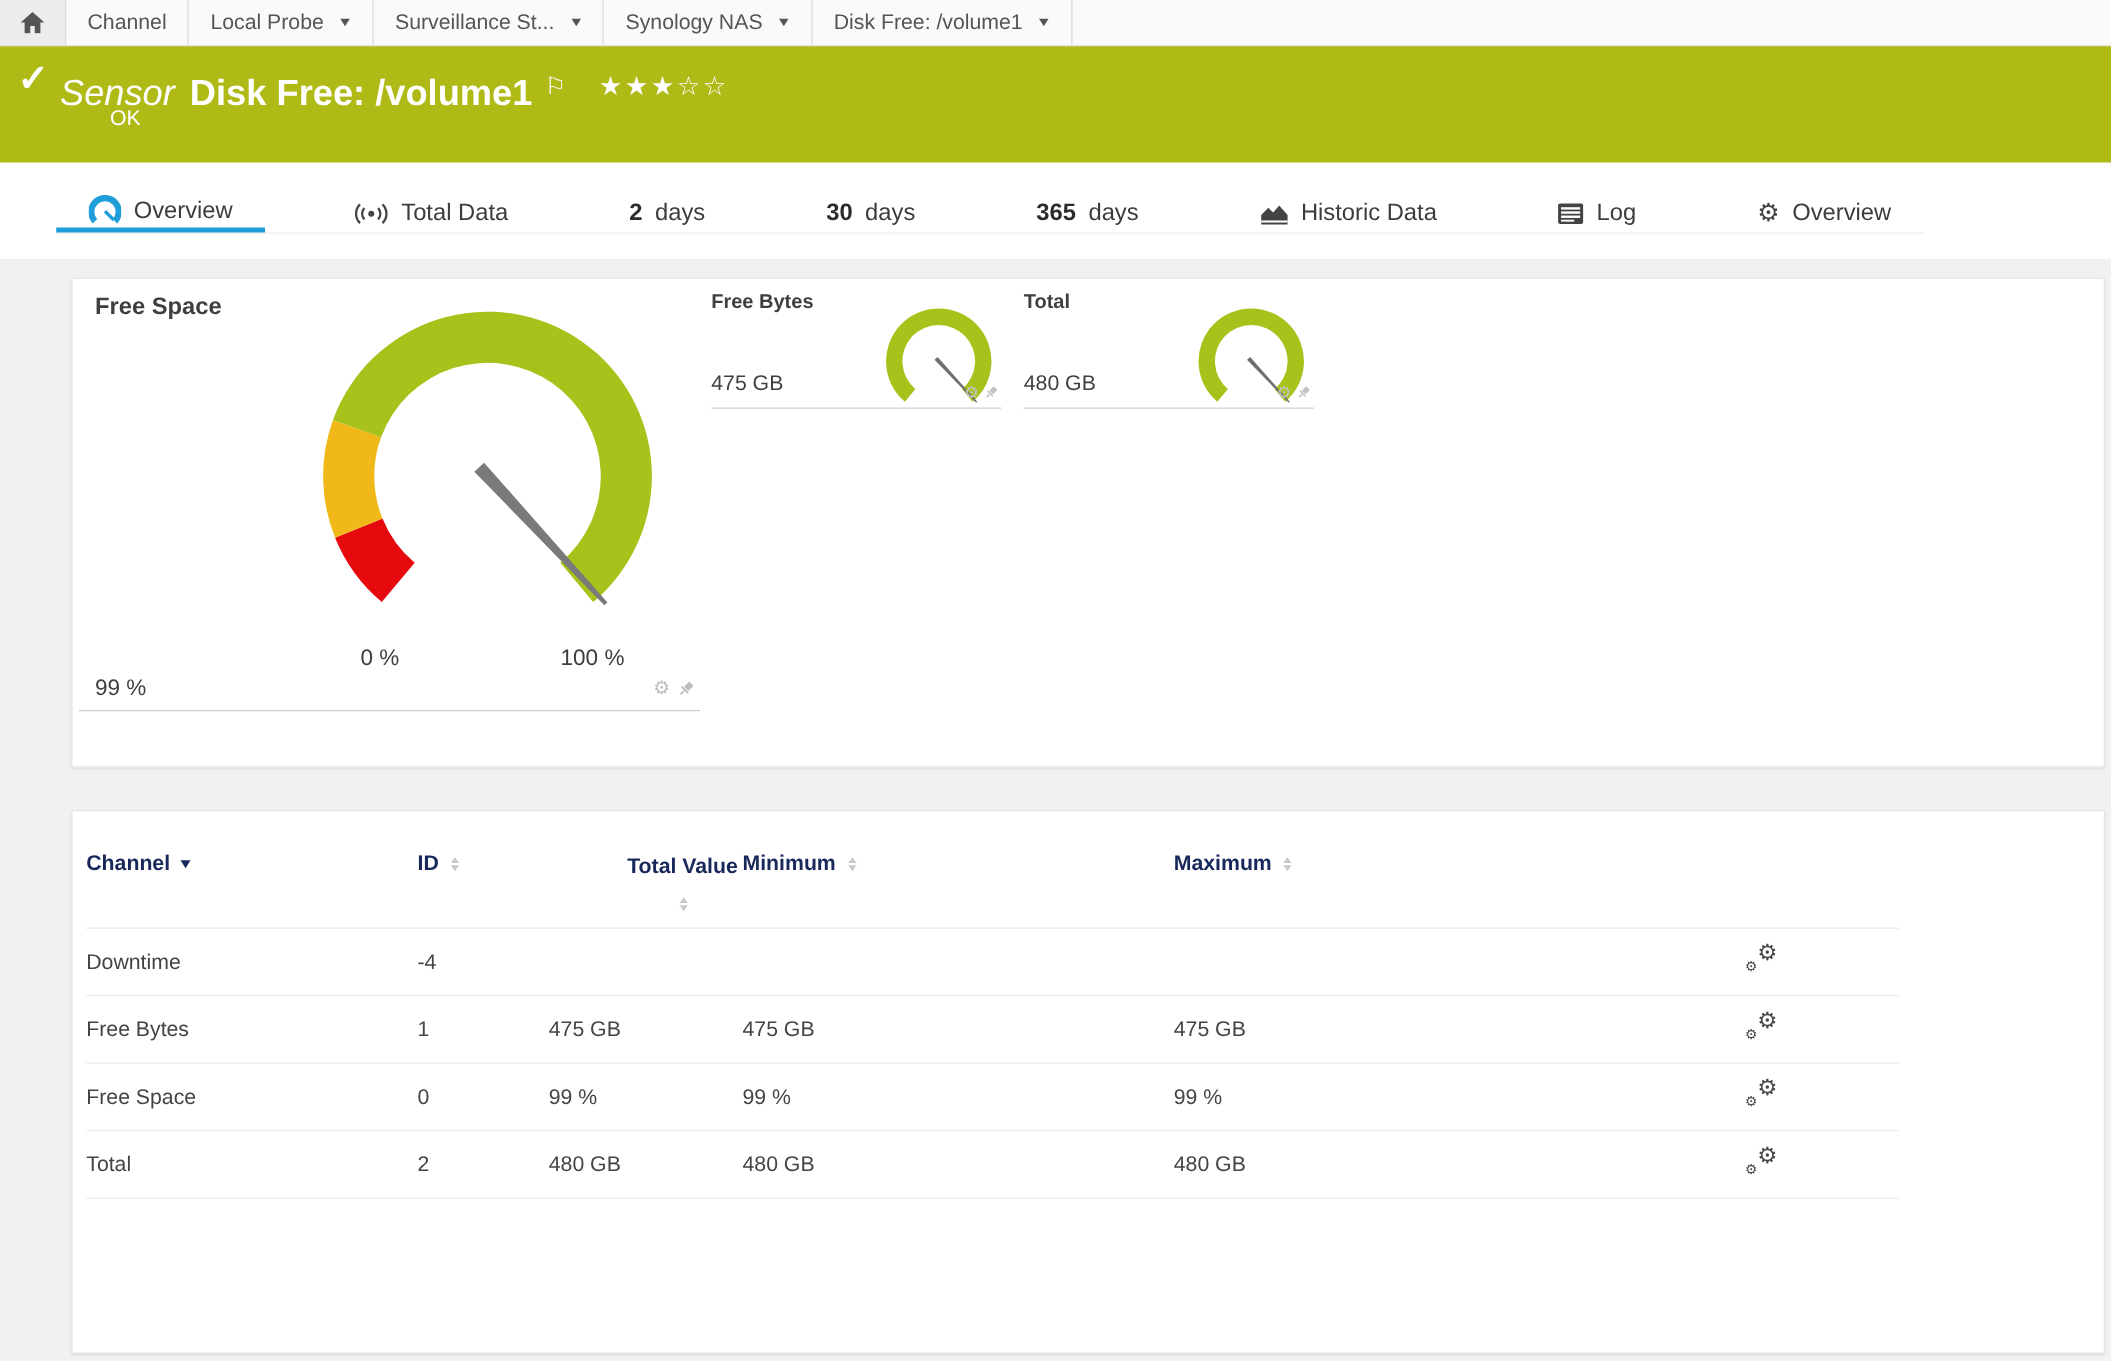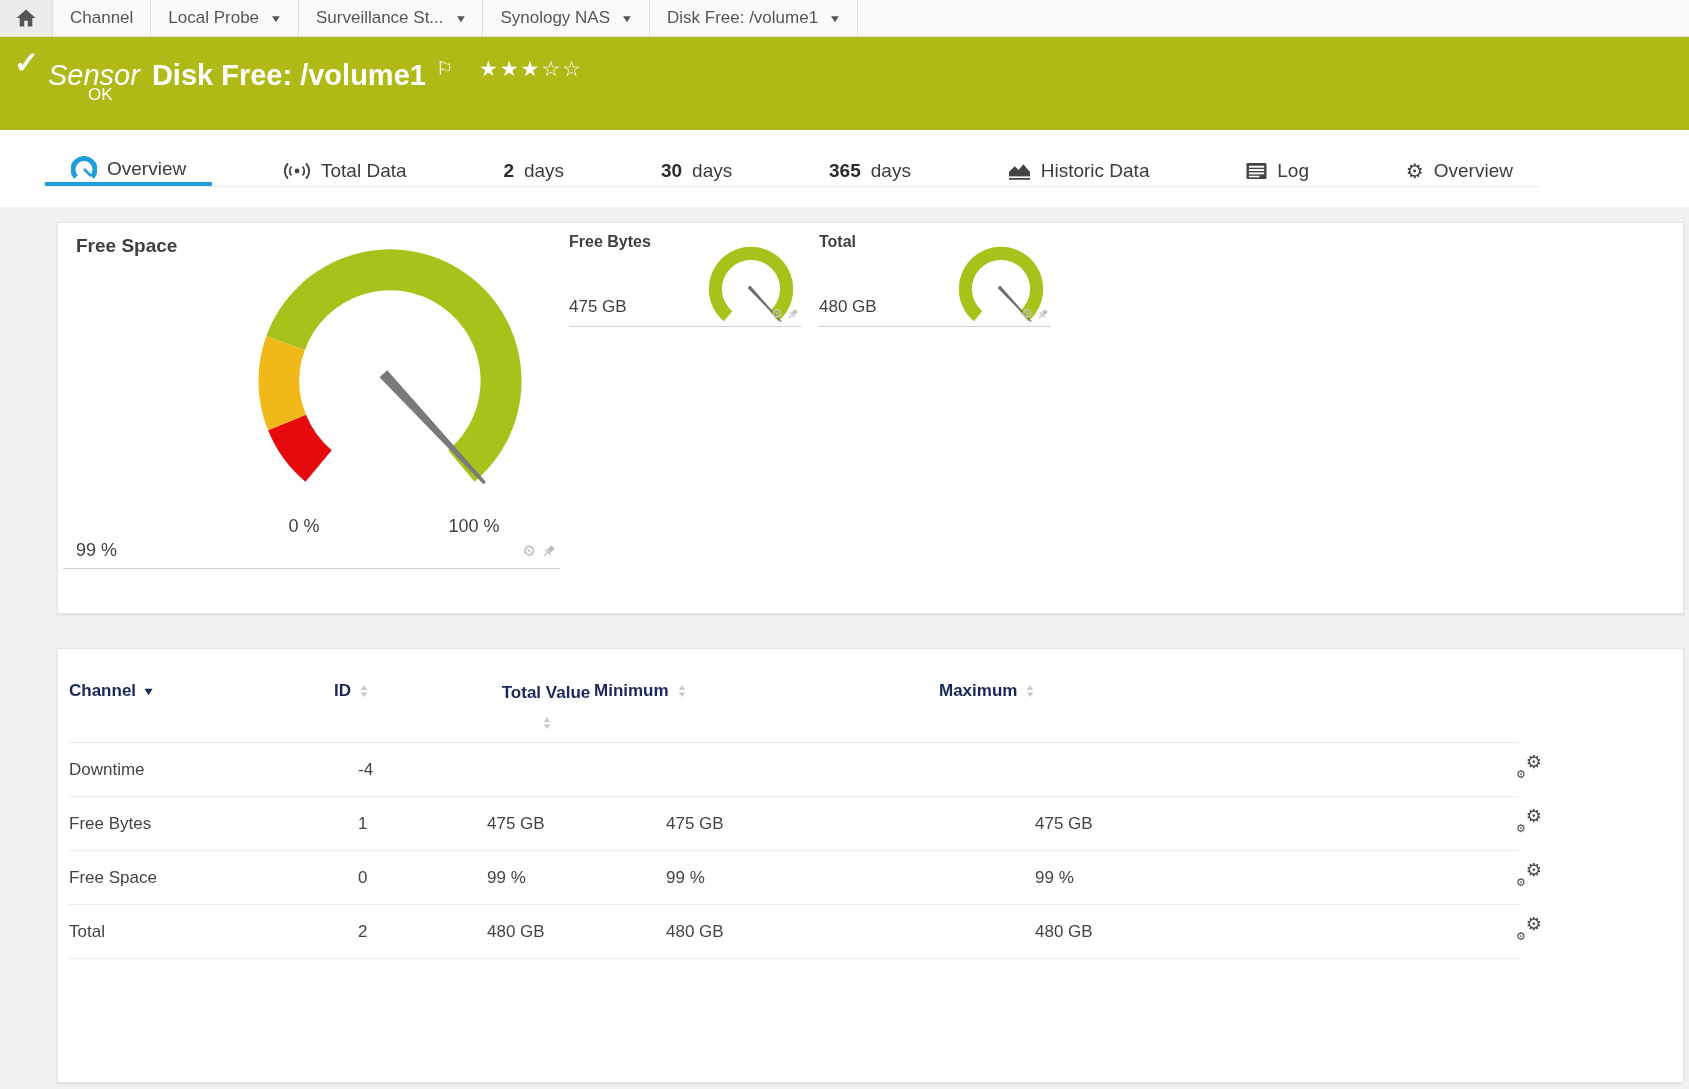--- a/index.html
+++ b/index.html
@@ -93,21 +93,21 @@
   }
   .thead { align-items:start; padding:10px 0 12px 0; border-bottom:1px solid #e8e8e8; }
   .th { font-size:17px; font-weight:bold; color:#18285a; cursor:pointer; }
   .th.right, .td.right { }
   .th-inner { display:inline-flex; align-items:center; gap:7px; }
   .hdr-caret { font-size:11px; color:#18285a; transform:scaleX(1.25); }
   .sort { display:inline-flex; flex-direction:column; color:#c9c9c9; font-size:8px; line-height:7px; margin-left:2px; }
   .sort span { transform:scaleX(1.4); }
   .th.last .wrapbox { width:96px; margin-left:auto; text-align:center; line-height:24px; }
   .td { font-size:17px; color:#444; }
-  .drow { height:54px; border-bottom:1px solid #ebebeb;gap:24px; }
+  .drow { height:54px; border-bottom:1px solid #ebebeb; }
   .gearcell { text-align:center; }
   .rowgear { position:relative; display:inline-block; width:26px; height:22px; cursor:pointer; }
   .rowgear .g1 { position:absolute; right:0; top:-3px; font-size:18px; color:#4a4a4a; line-height:1; }
   .rowgear .g2 { position:absolute; left:0; bottom:-2px; font-size:11px; color:#4a4a4a; line-height:1; }
 </style>
 </head>
 <body>
 
 <div class="page">
 

